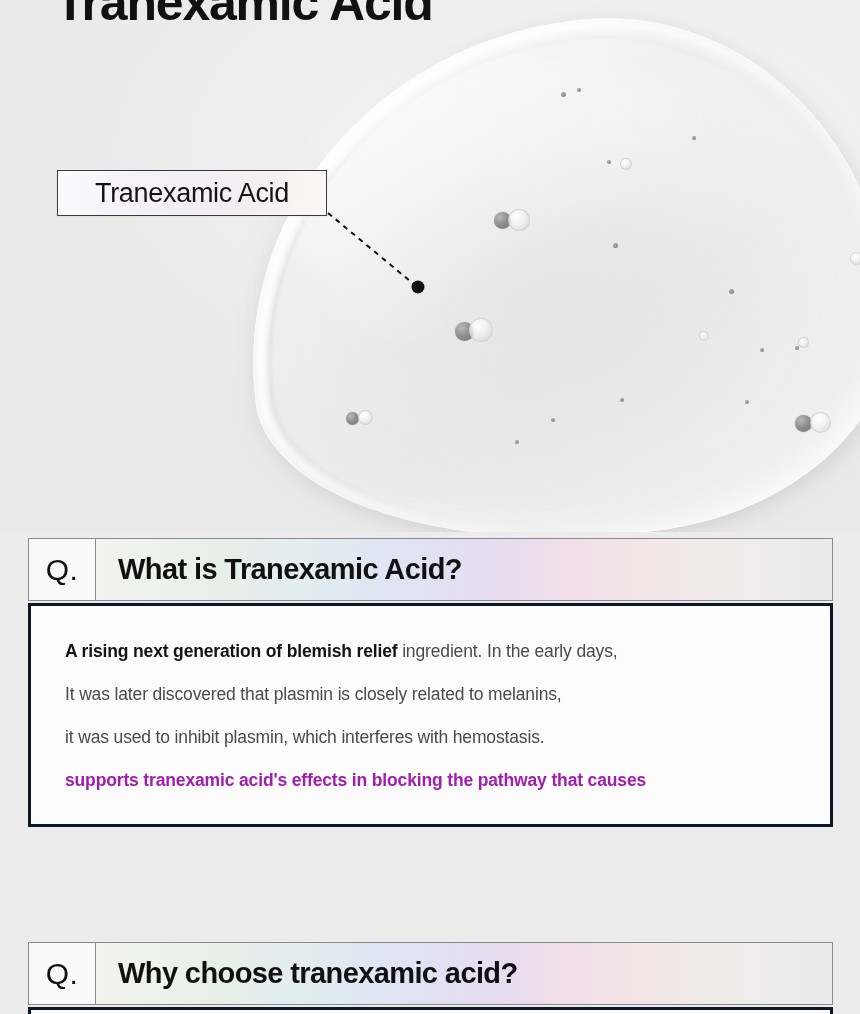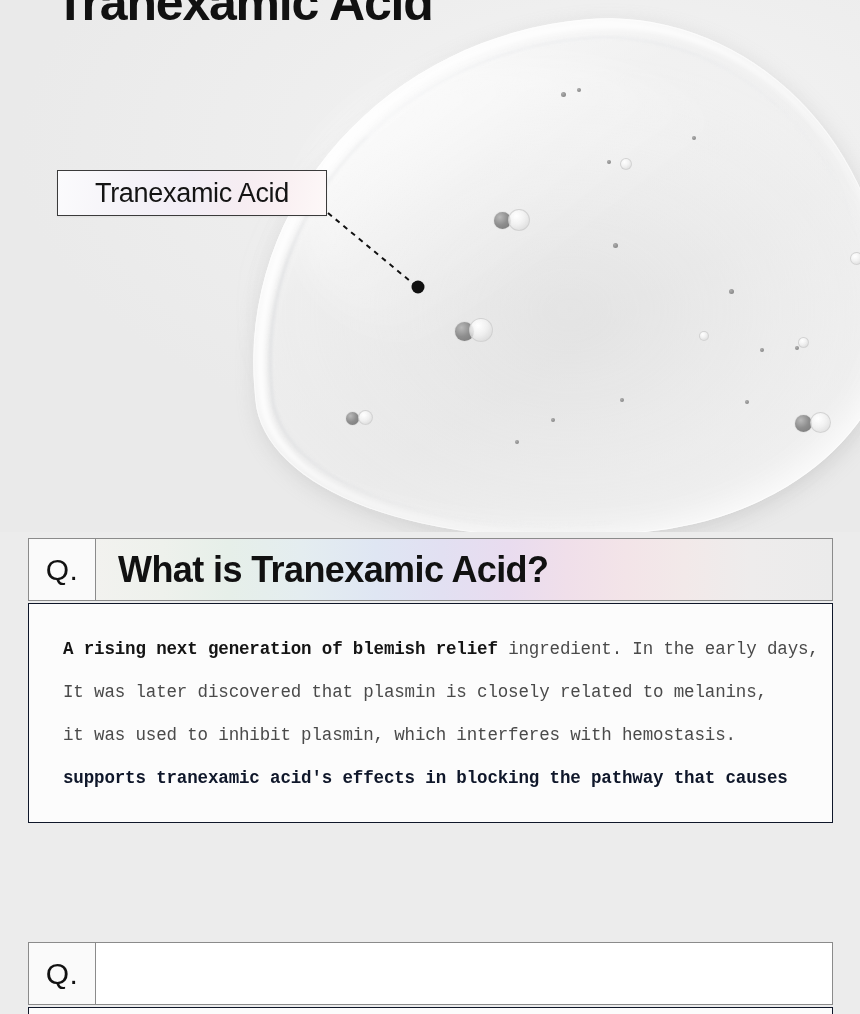--- a/index.html
+++ b/index.html
@@ -151,39 +151,38 @@
       #e6efe9 18%,
       #e4edf0 28%,
       #dfe6f3 38%,
       #e2e0f2 47%,
       #e9dcef 56%,
       #f0dfea 64%,
       #f3e4e8 72%,
       #f2e9e9 80%,
       #eeecec 89%,
       #ebebeb 100%);
-    font-size:36px; font-weight:700; color:#111;
+    font-size:29px; font-weight:700; color:#111;
     letter-spacing:-.6px;
   }
 
   .a-card{
-    border:1px solid #0f172a;
+    border:3px solid #0f172a;
     background:#fcfcfc;
     padding:24px 28px 22px 34px;
-    font-family:Liberation Mono, monospace;
   }
   .a-line{
     font-size:17.5px;
     color:#4a4a4a;
     line-height:43px;
     white-space:nowrap;
     letter-spacing:-.15px;
   }
   .a-line b{ color:#141414; font-weight:700; }
-  .a-line.all-bold{ color:#0f172a; font-weight:700; }
+  .a-line.all-bold{ color:#a21caf; font-weight:700; }
 </style>
 </head>
 <body>
 
 <div id="page">
 
   <div class="hero">
     <div class="hero-shadow"></div>
 
     <div class="gel"></div>
@@ -244,20 +243,21 @@
         <div class="a-line"><b>A rising next generation of blemish relief</b><span> ingredient. In the early days,</span></div>
         <div class="a-line"><span>It was later discovered that plasmin is closely related to melanins,</span></div>
         <div class="a-line"><span>it was used to inhibit plasmin, which interferes with hemostasis.</span></div>
         <div class="a-line all-bold"><span>supports tranexamic acid's effects in blocking the pathway that causes</span></div>
       </div>
   </div>
 
   <div class="qa" style="top:942px;">
     <div class="q-head">
       <div class="q-mark">Q.</div>
+      <div class="q-text">Why choose tranexamic acid?</div>
     </div>
   </div>
 
   <div class="qa" style="top:1007px;">
     <div class="a-card" style="height:40px;"></div>
   </div>
 
 </div>
 
 </body></html>

